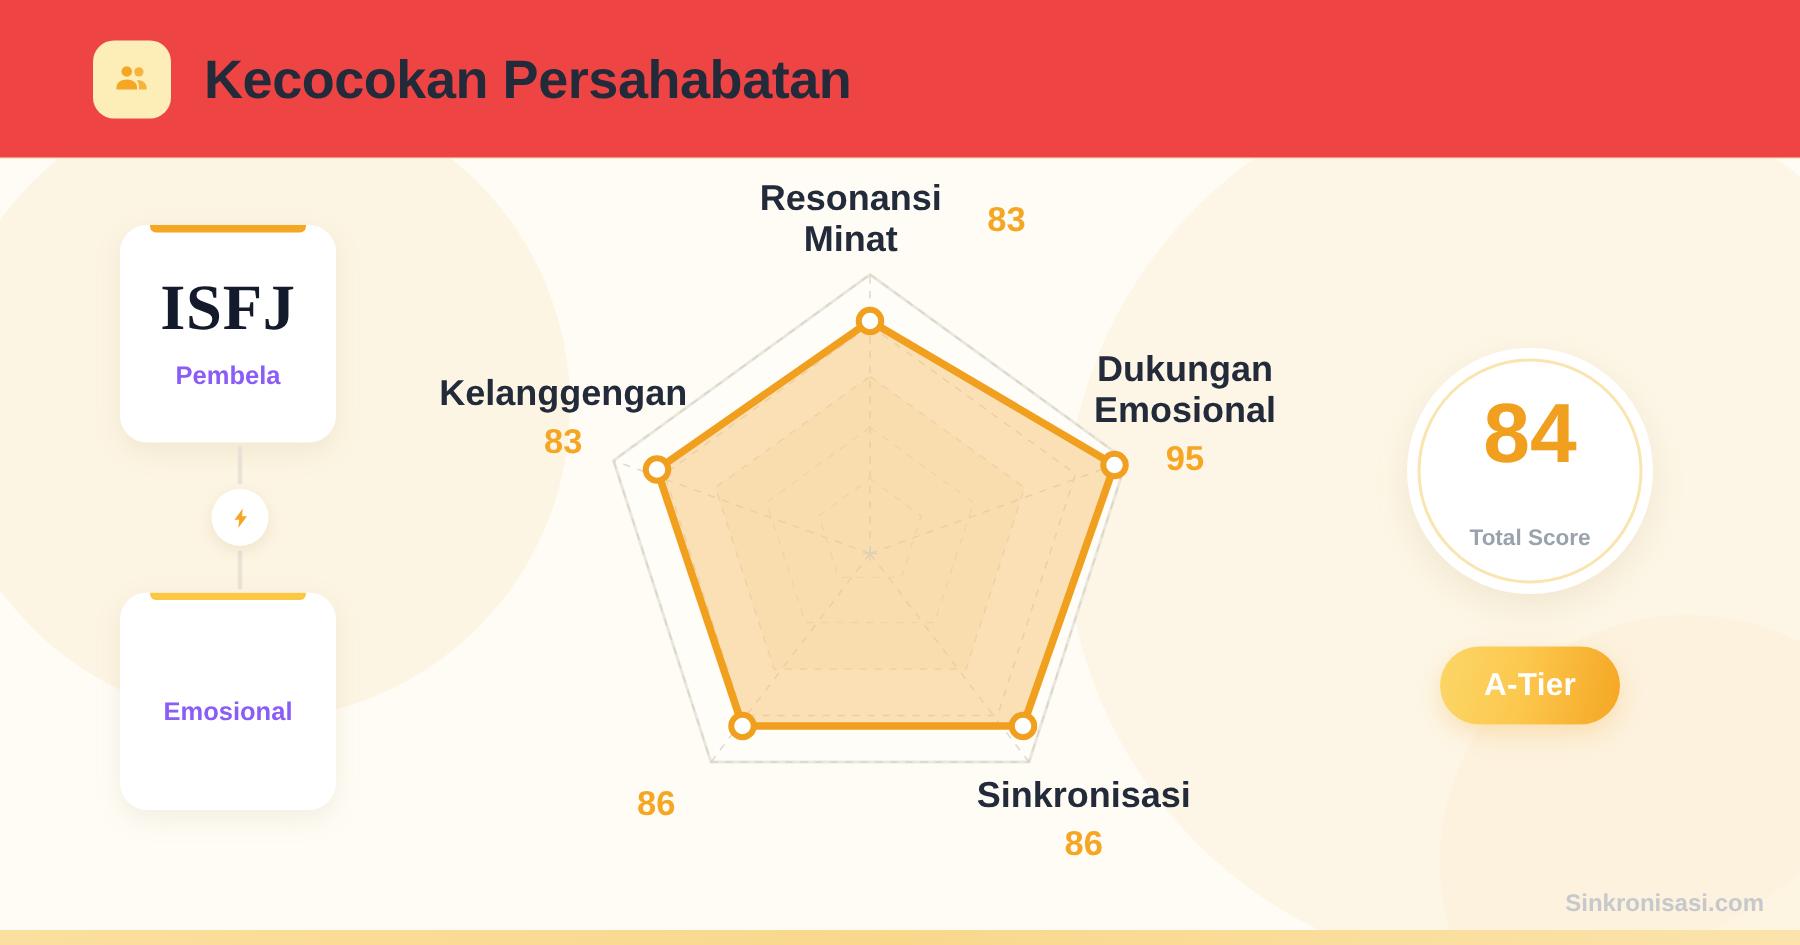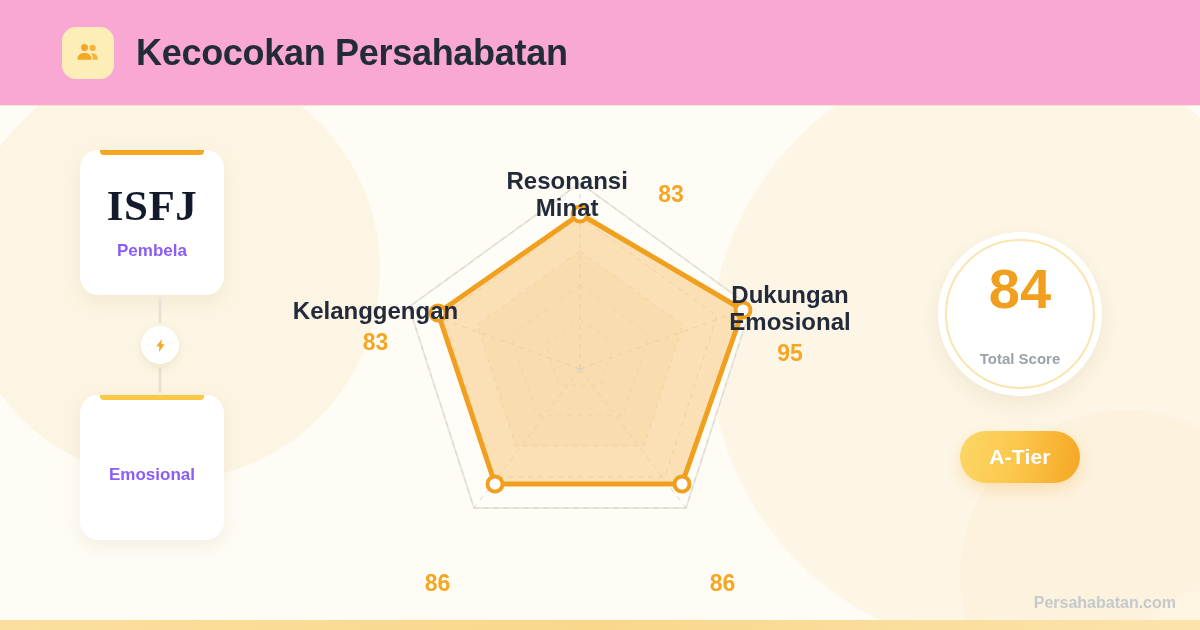--- a/index.html
+++ b/index.html
@@ -23,21 +23,21 @@
     background:#fdf5e4;opacity:.9;
   }
   .blob-right2{
     width:330px;height:330px;right:-90px;bottom:-110px;
     background:#fcf1da;opacity:.7;
   }
 
   
   .header{
     position:absolute;top:0;left:0;width:1200px;height:105px;
-    background:#f9a8d4;
+    background:#ef4444;
     border-bottom:1px solid #f7e9c8;
     display:flex;align-items:center;
     z-index:3;
   }
   .header-icon{
     width:52px;height:52px;margin-left:62px;
     border-radius:14px;background:#fdeeb8;
     display:flex;align-items:center;justify-content:center;
     flex:0 0 auto;
   }
@@ -96,21 +96,20 @@
   .radar{
     position:absolute;left:300px;top:105px;width:560px;height:500px;
     z-index:2;
   }
   .radar svg{display:block;}
 
   .axis-label{
     position:absolute;text-align:center;z-index:5;
     font-weight:bold;color:#232b3b;
     line-height:1.12;
-    margin-top:48px;
   }
   .axis-label .lab{font-size:24px;display:block;}
   .axis-label .val{font-size:23px;font-weight:bold;color:#f5a623;display:block;}
 
   
   .lbl-top{left:468px;top:120px;width:230px;}
   .lbl-top .lab{display:inline-block;vertical-align:middle;width:170px;}
   .lbl-top .val{display:inline-block;vertical-align:middle;margin-left:6px;}
   .lbl-right{left:700px;top:234px;width:180px;}
   .lbl-right .val{margin-top:5px;}
@@ -259,25 +258,26 @@
   <span class="val">95</span>
 </div>
 <div class="axis-label lbl-left">
   <span class="lab">Kelanggengan</span>
   <span class="val">83</span>
 </div>
 <div class="axis-label lbl-bl">
   <span class="val">86</span>
 </div>
 <div class="axis-label lbl-br">
+  <span class="lab">Sinkronisasi</span>
   <span class="val">86</span>
 </div>
 
 <div class="score-circle">
   <div class="score-num">84</div>
   <div class="score-cap">Total Score</div>
 </div>
 <div class="tier">
   <span>A-Tier</span>
 </div>
 
-<div class="watermark">Persahabatan.com</div>
+<div class="watermark">Sinkronisasi.com</div>
 <div class="footer-bar"></div>
 
 </body></html>

